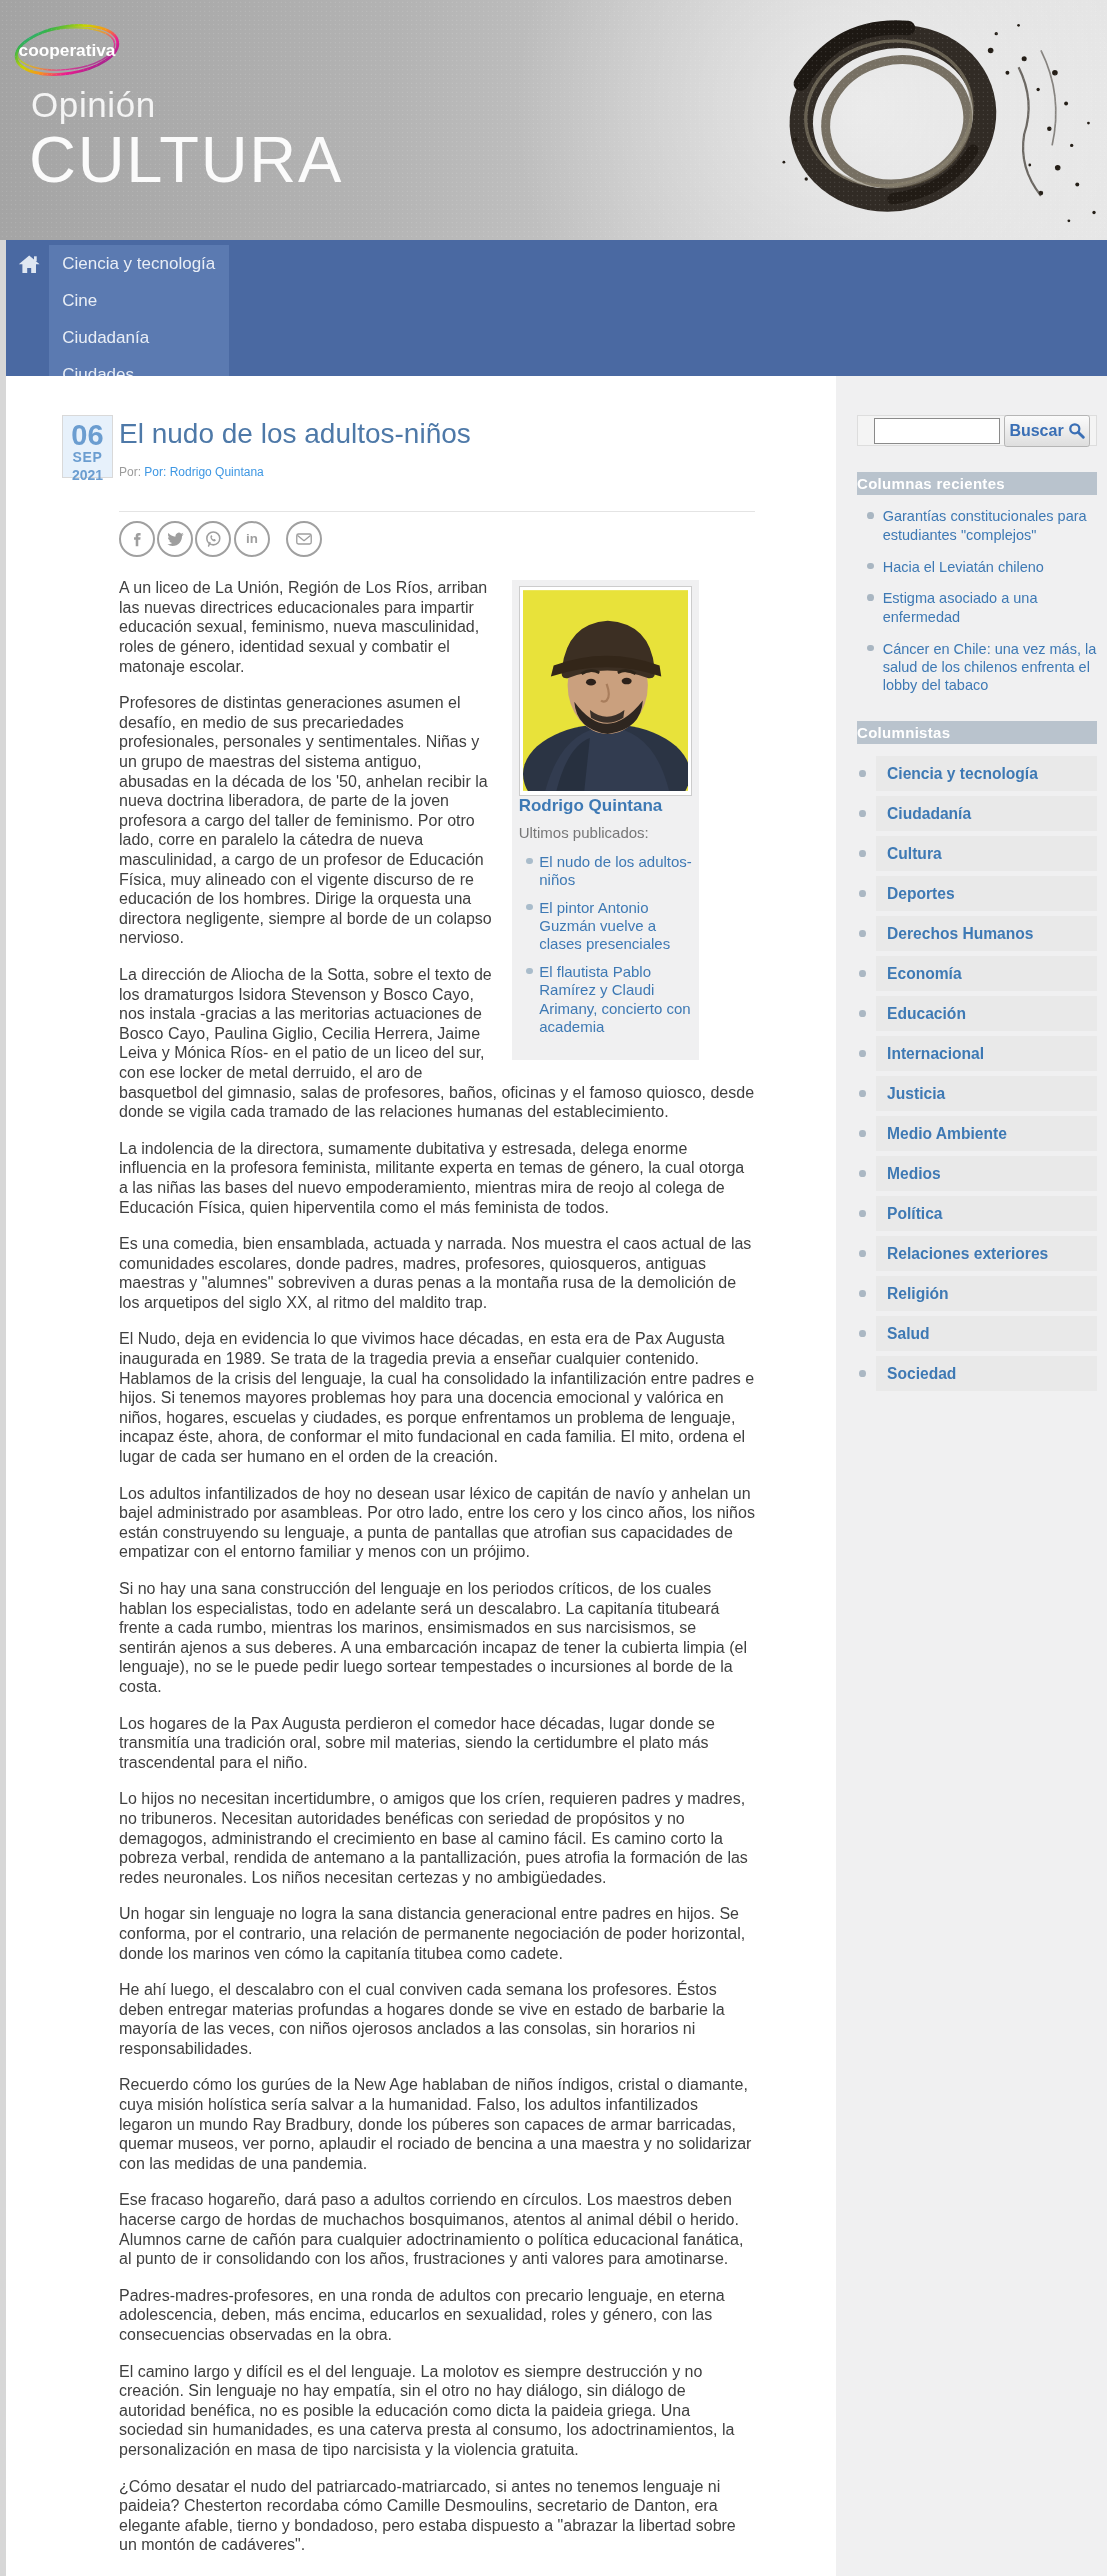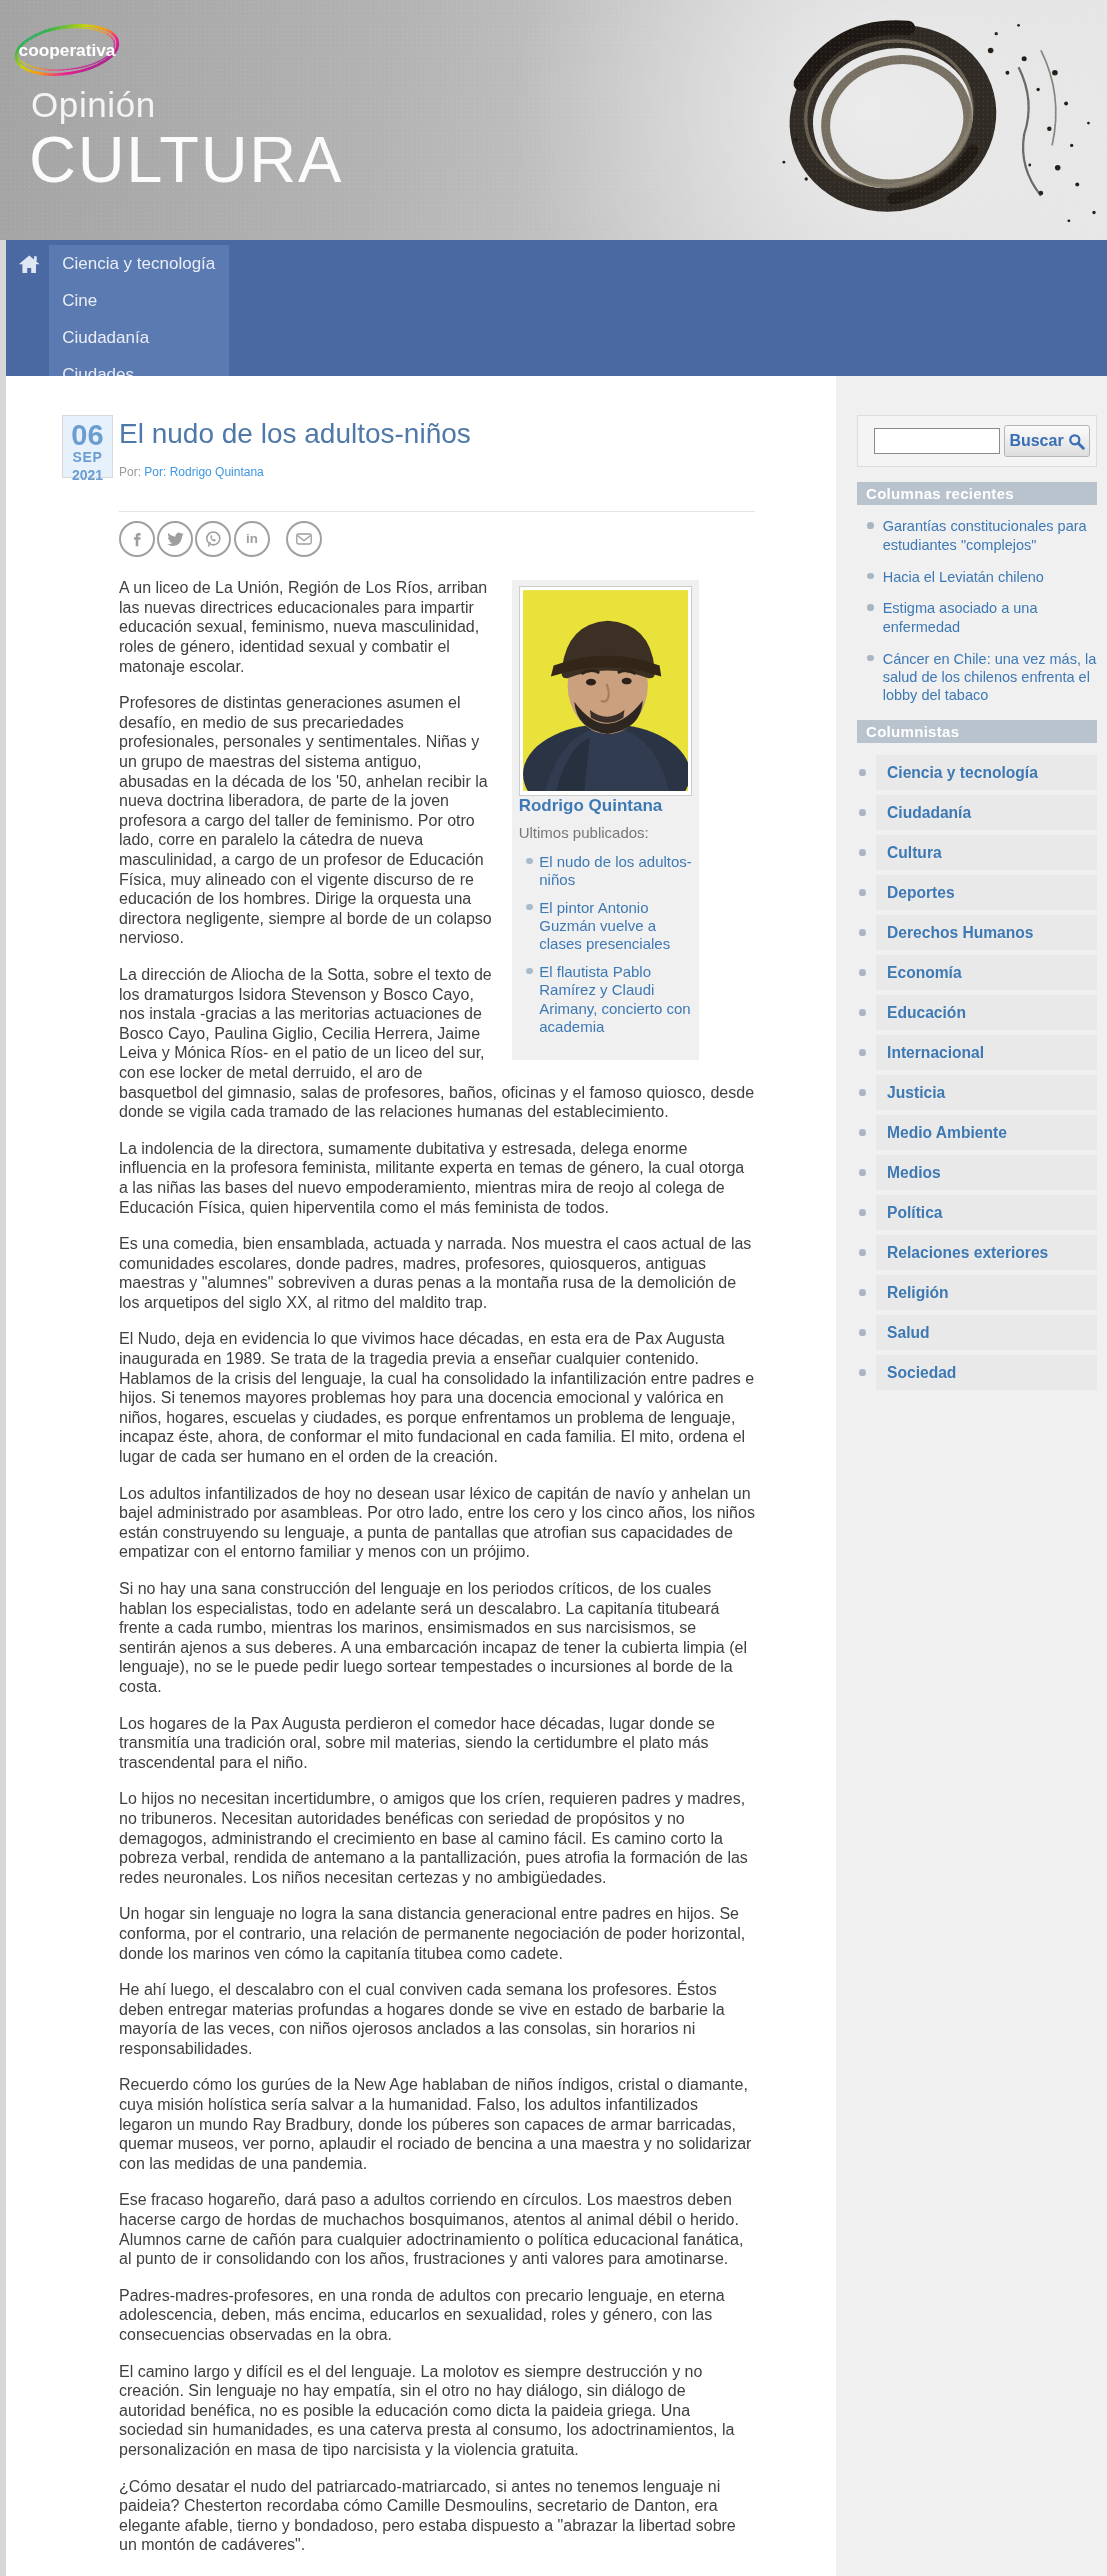--- a/index.html
+++ b/index.html
@@ -64,31 +64,31 @@
   .author-name { margin-top:0; font-size:17px; font-weight:bold; color:#3e79b4; cursor:pointer; }
   .author-latest-label { margin-top:7.8px; font-size:15px; color:#777777; }
   .latest-list { margin-top:10px; }
   .latest-item { display:flex; margin:0 0 9px 7.8px; cursor:pointer; }
   .latest-item .dot { flex:0 0 6.1px; width:6.1px; height:6.1px; border-radius:50%;
     background:#a9bccb; margin:5px 6.7px 0 0; }
   .latest-item .txt { font-size:15px; line-height:18.4px; color:#3e79b4; }
 
   
   .sidebar { position:absolute; left:857px; top:415px; width:240px; }
-  .search-box { width:240px; height:52px; background:#f4f4f4; border:0.6px solid #dddddd;
+  .search-box { width:240px; height:31px; background:#f4f4f4; border:0.6px solid #dddddd;
     box-sizing:border-box; display:flex; align-items:center; padding:0 5.6px 0 15.6px; }
   .search-input { width:126px; height:26px; border:1.1px solid #8a8a8a; background:#ffffff;
     font-size:14.5px; padding:0 4.5px; box-sizing:border-box; }
   .search-btn { margin-left:4.5px; height:30px; flex:1; border:0.6px solid #b5b5b5; border-radius:2.8px;
     background:linear-gradient(#fbfbfb,#dedede); display:flex; align-items:center; justify-content:center;
     cursor:pointer; }
   .search-btn .lbl { font-size:16px; font-weight:bold; color:#3a6fb5; margin-right:4.5px; }
 
-  .side-header { margin-top:15px; height:23px; background:#b9c3cd; color:#ffffff;
-    font-size:15px; font-weight:bold; line-height:23px; padding-left:9px; letter-spacing:0.3px; }
+  .side-header { margin-top:26px; height:23px; background:#b9c3cd; color:#ffffff;
+    font-size:15px; font-weight:bold; line-height:23px; letter-spacing:0.3px; }
 
   .recent-list { margin-top:12.3px; }
   .recent-item { display:flex; margin:0 0 13.4px 10px; cursor:pointer; }
   .recent-item .dot { flex:0 0 6.7px; width:6.7px; height:6.7px; border-radius:50%;
     background:#a9b6c2; margin:5px 9px 0 0; }
   .recent-item .txt { font-size:14.5px; line-height:18.4px; color:#3e79b4; }
 
   .columnists-list { margin-top:12.3px; }
   .col-row { display:flex; align-items:center; margin-bottom:5px; cursor:pointer; }
   .col-row .dot { flex:0 0 6.7px; width:6.7px; height:6.7px; border-radius:50%;

